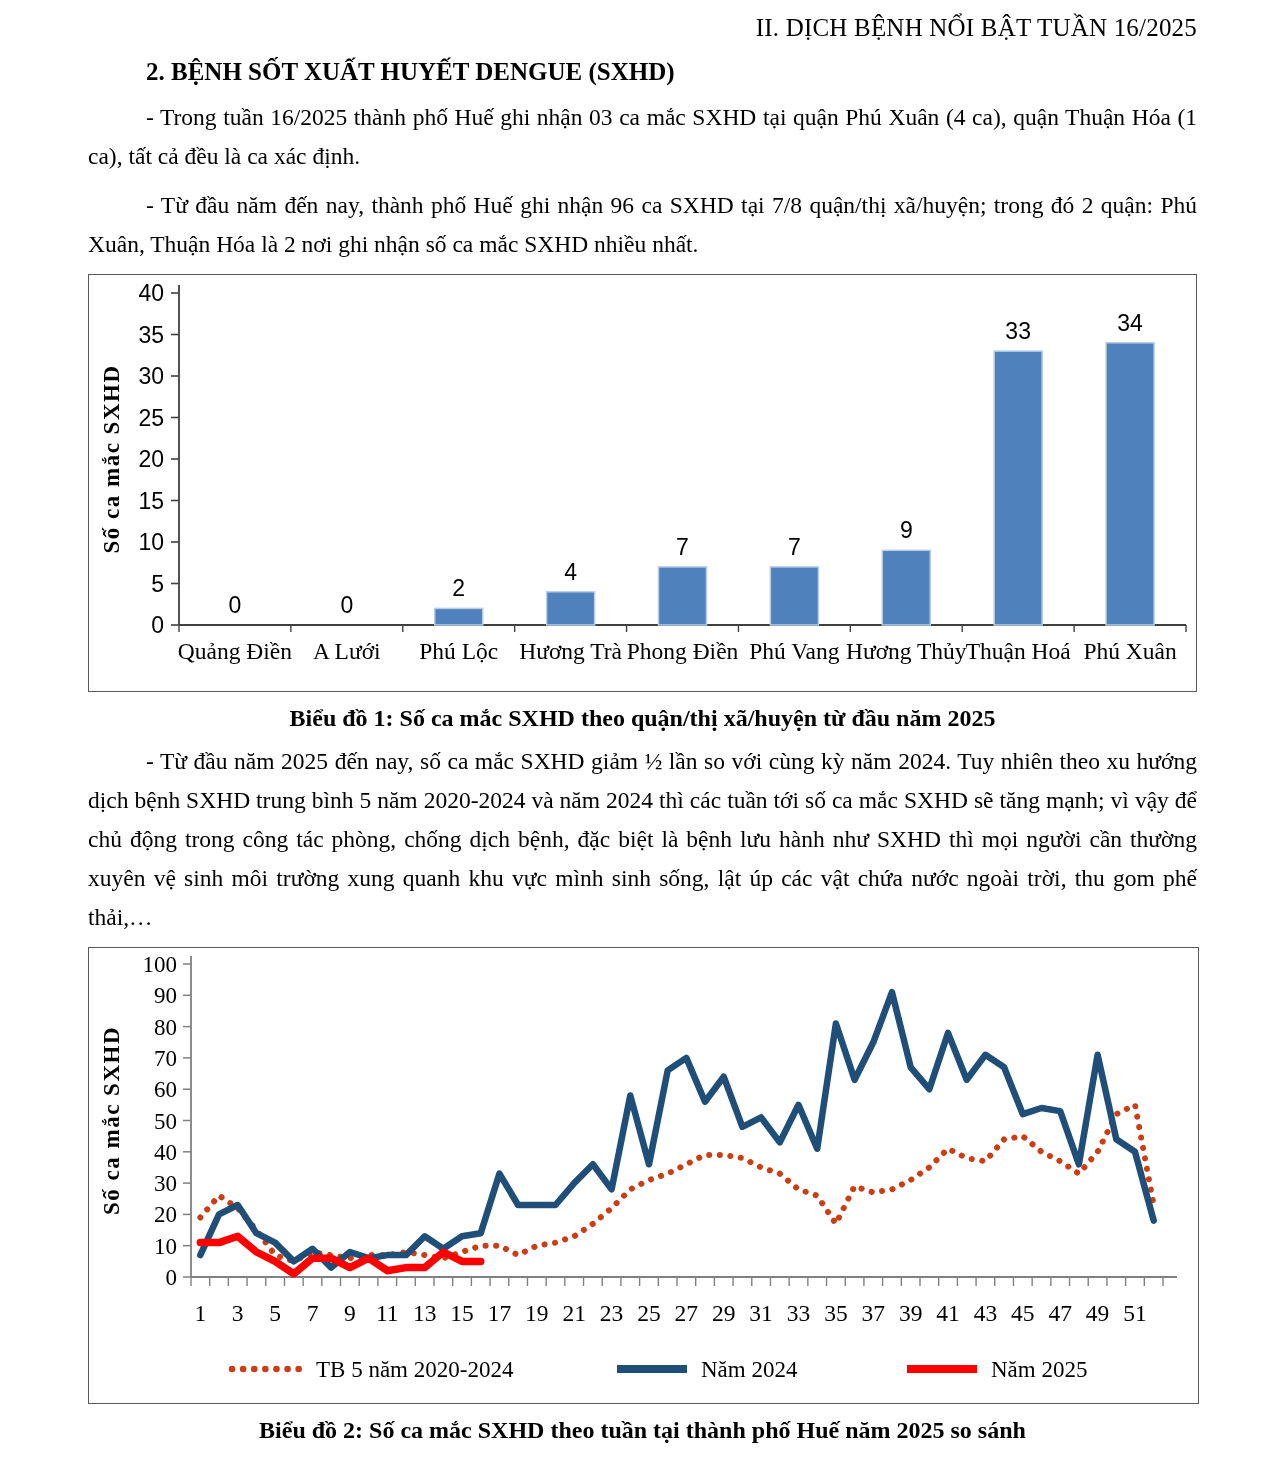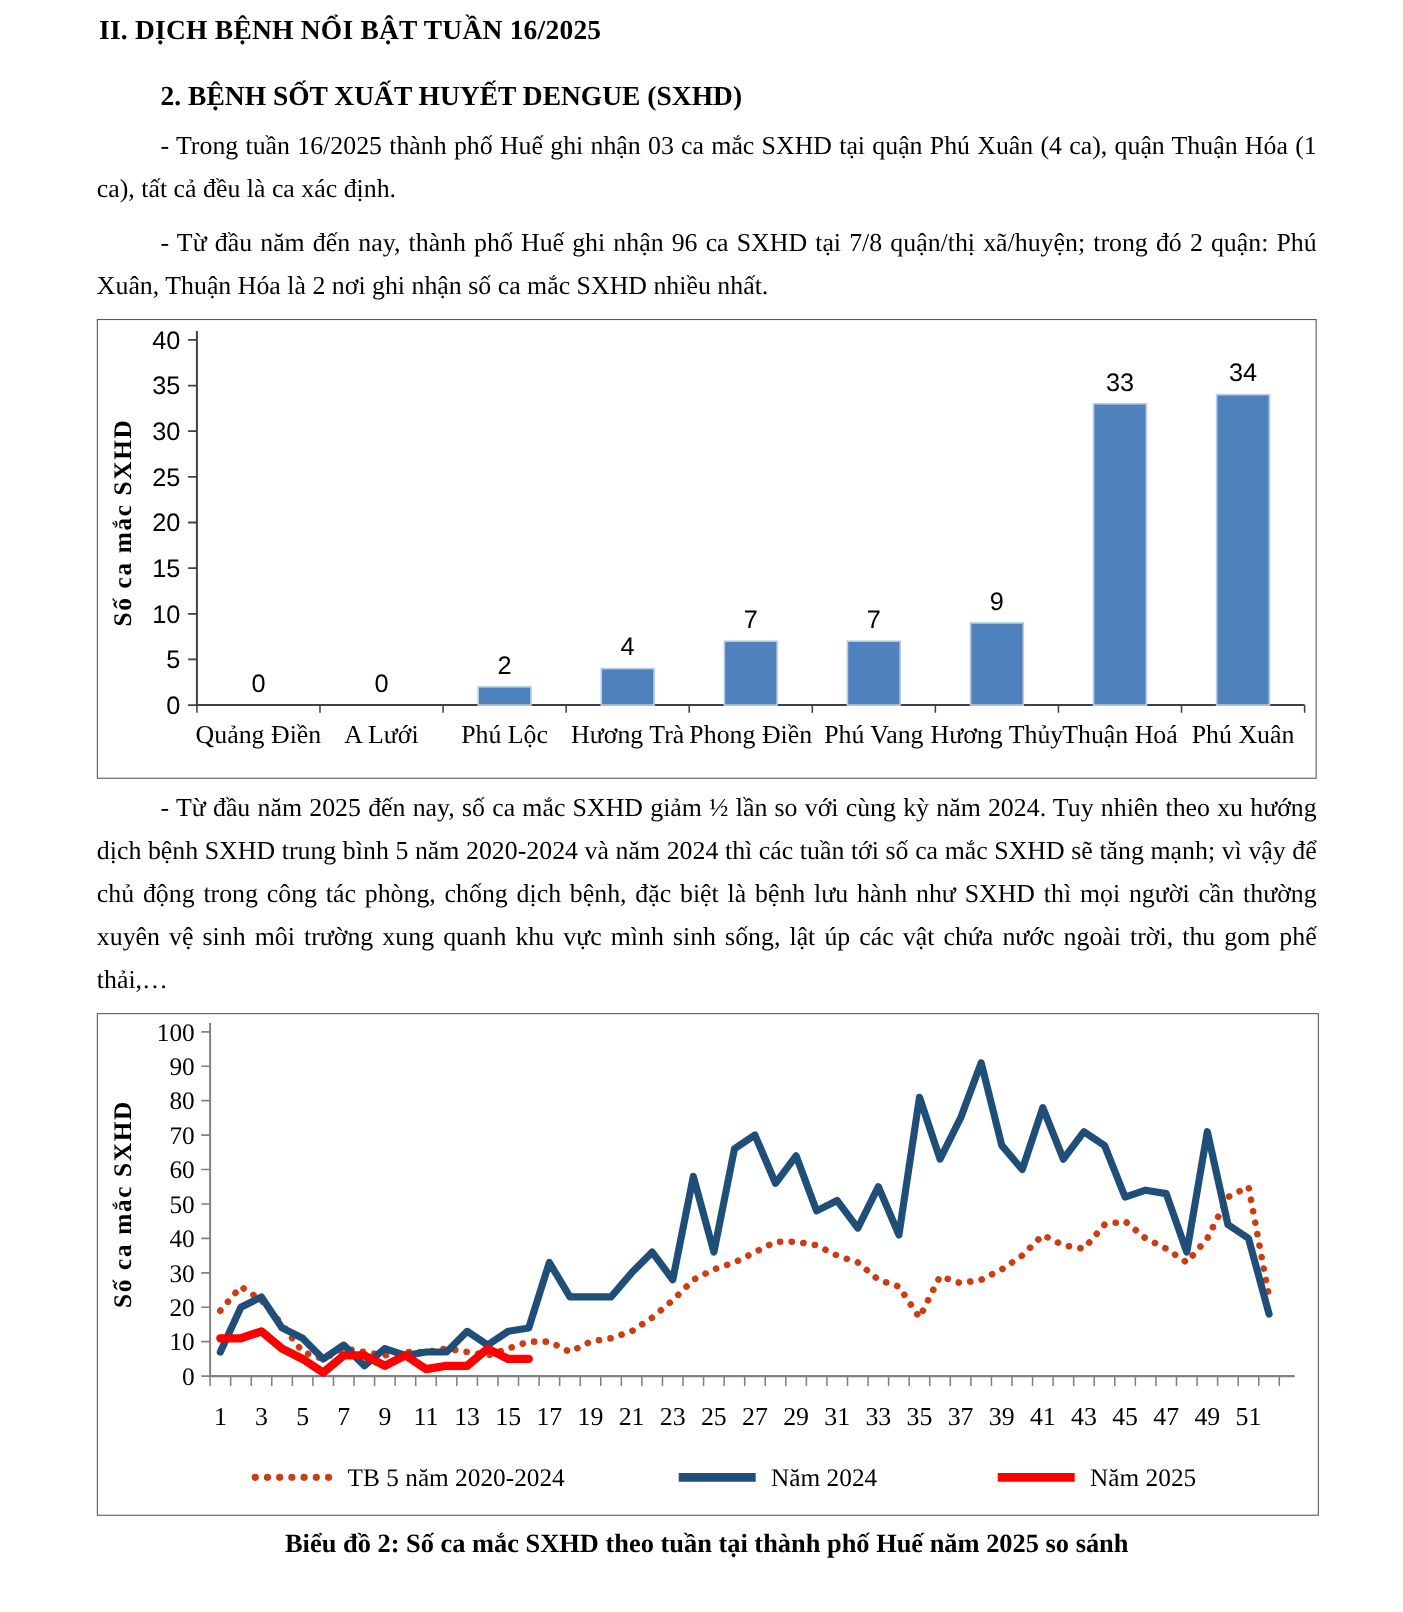--- a/index.html
+++ b/index.html
@@ -2,22 +2,23 @@
 <html><head>
 <meta charset="utf-8">
 <style>
   html, body { margin:0; padding:0; background:#ffffff; }
   body {
     width:1275px; height:1465px; overflow:hidden;
     font-family:"Liberation Serif", serif; color:#000;
   }
   .page { padding:12px 78px 0 88px; }
   .h1 {
-    font-size:25px; font-weight:bold; margin:2px 0 32px 2px;
+    font-size:25px; font-weight:normal; margin:2px 0 16px 2px;
     letter-spacing:0.2px;
+    text-align:right;
   }
   .h2 { font-size:25px; font-weight:bold; margin:0 0 12px 58px; }
   .para {
     font-size:23.5px; line-height:39px; text-align:justify;
     text-indent:58px; margin:0 0 10px 0;
   }
   .chart-box {
     border:1.5px solid #595959; background:#fff;
     margin:4px 0 8px 0; position:relative;
   }
@@ -99,20 +100,21 @@
           <text x="929.1666666666666" y="384" text-anchor="middle" font-size="23.5">Thuận Hoá</text>
           <rect x="1017.0555555555557" y="67.80000000000001" width="48" height="282.2" fill="#4F81BD" stroke="#B8CCE4" stroke-width="1.5"></rect>
           <text class="num1" x="1041.0555555555557" y="55.80000000000001" text-anchor="middle" font-size="23">34</text>
           <text x="1041.0555555555557" y="384" text-anchor="middle" font-size="23.5">Phú Xuân</text>
           <text transform="translate(30,184) rotate(-90)" text-anchor="middle" font-size="23" font-weight="bold" letter-spacing="1.5">Số ca mắc SXHD</text>
         </svg>
       </div>
   </div>
 
   <div class="caption">
+    <div>Biểu đồ 1: Số ca mắc SXHD theo quận/thị xã/huyện từ đầu năm 2025</div>
   </div>
 
   <p class="para">- Từ đầu năm 2025 đến nay, số ca mắc SXHD giảm ½ lần so với cùng kỳ năm 2024. Tuy nhiên theo xu hướng dịch bệnh SXHD trung bình 5 năm 2020-2024 và năm 2024 thì các tuần tới số ca mắc SXHD sẽ tăng mạnh; vì vậy để chủ động trong công tác phòng, chống dịch bệnh, đặc biệt là bệnh lưu hành như SXHD thì  mọi người cần thường xuyên vệ sinh môi trường xung quanh khu vực mình sinh sống, lật úp các vật chứa nước ngoài trời, thu gom phế thải,…</p>
 
   <div class="chart-box" style="width:1109px;">
     <div id="chart2">
         <svg width="1106" height="455" viewBox="0 0 1106 455">
           <line x1="94" y1="329" x2="102" y2="329" stroke="#808080" stroke-width="1.5"></line>
           <text x="88" y="337" text-anchor="end" font-size="23">0</text>
           <line x1="94" y1="297.7" x2="102" y2="297.7" stroke="#808080" stroke-width="1.5"></line>

